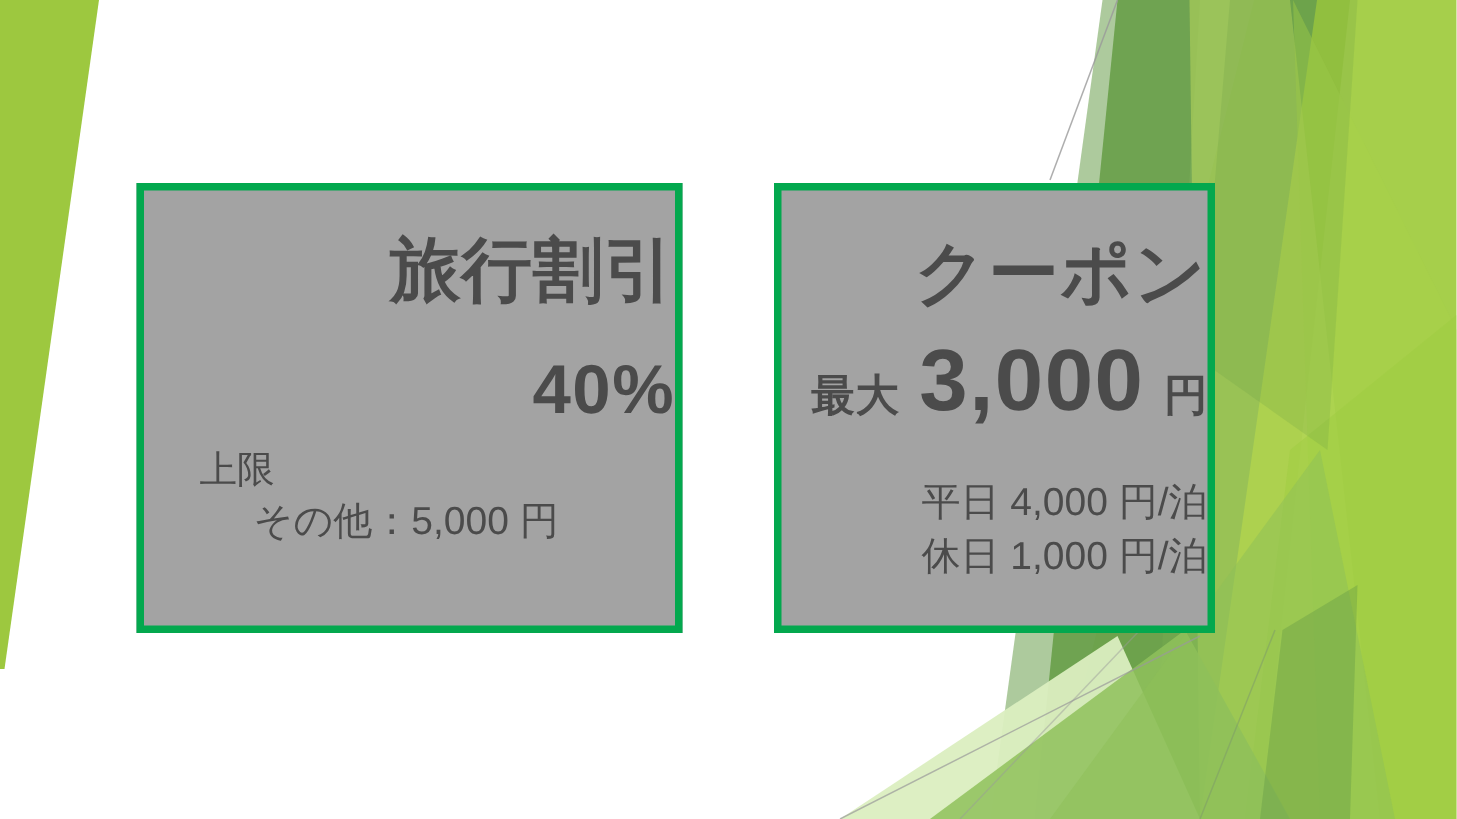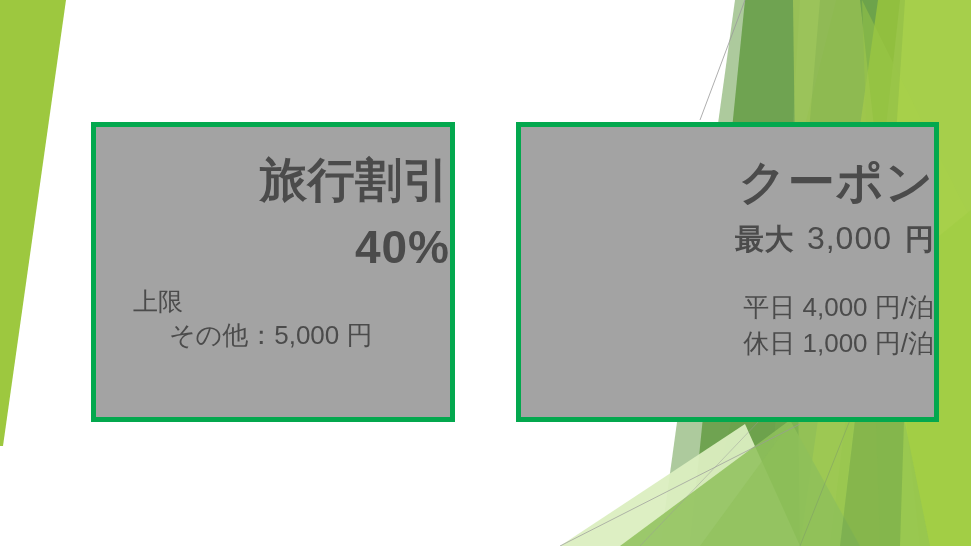--- a/index.html
+++ b/index.html
@@ -38,41 +38,41 @@
   }
   .card-left {
     left: 91px;
     top: 122px;
     width: 364px;
     height: 300px;
   }
   .card-right {
     left: 516px;
     top: 122px;
-    width: 423px;
+    width: 294px;
     height: 300px;
   }
 
   .card-title {
     color: #4b4b4b;
     font-weight: bold;
     font-size: 47px;
     line-height: 1.05;
     letter-spacing: 0.5px;
     white-space: nowrap;
   }
   .card-left .card-title { margin-top: 28px; }
   .card-right .card-title { margin-top: 30px; letter-spacing: 1px; }
 
   .pct {
     color: #4b4b4b;
     font-weight: bold;
     font-size: 46px;
     line-height: 1;
-    margin-top: 20px;
+    margin-top: 32px;
     letter-spacing: 1px;
   }
 
   .limit-block {
     align-self: stretch;
     margin-top: 16px;
     padding-left: 37px;
     box-sizing: border-box;
   }
   .limit-label {
@@ -98,22 +98,22 @@
     color: #4b4b4b;
     white-space: nowrap;
     margin-left: 22px;
   }
   .amount-prefix {
     font-size: 29px;
     font-weight: bold;
     letter-spacing: 0.5px;
   }
   .amount-value {
-    font-size: 32px;
-    font-weight: normal;
+    font-size: 58px;
+    font-weight: bold;
     margin: 0 13px;
     letter-spacing: 1px;
   }
   .amount-unit {
     font-size: 29px;
     font-weight: bold;
   }
 
   .rate-block {
     margin-top: 30px;

